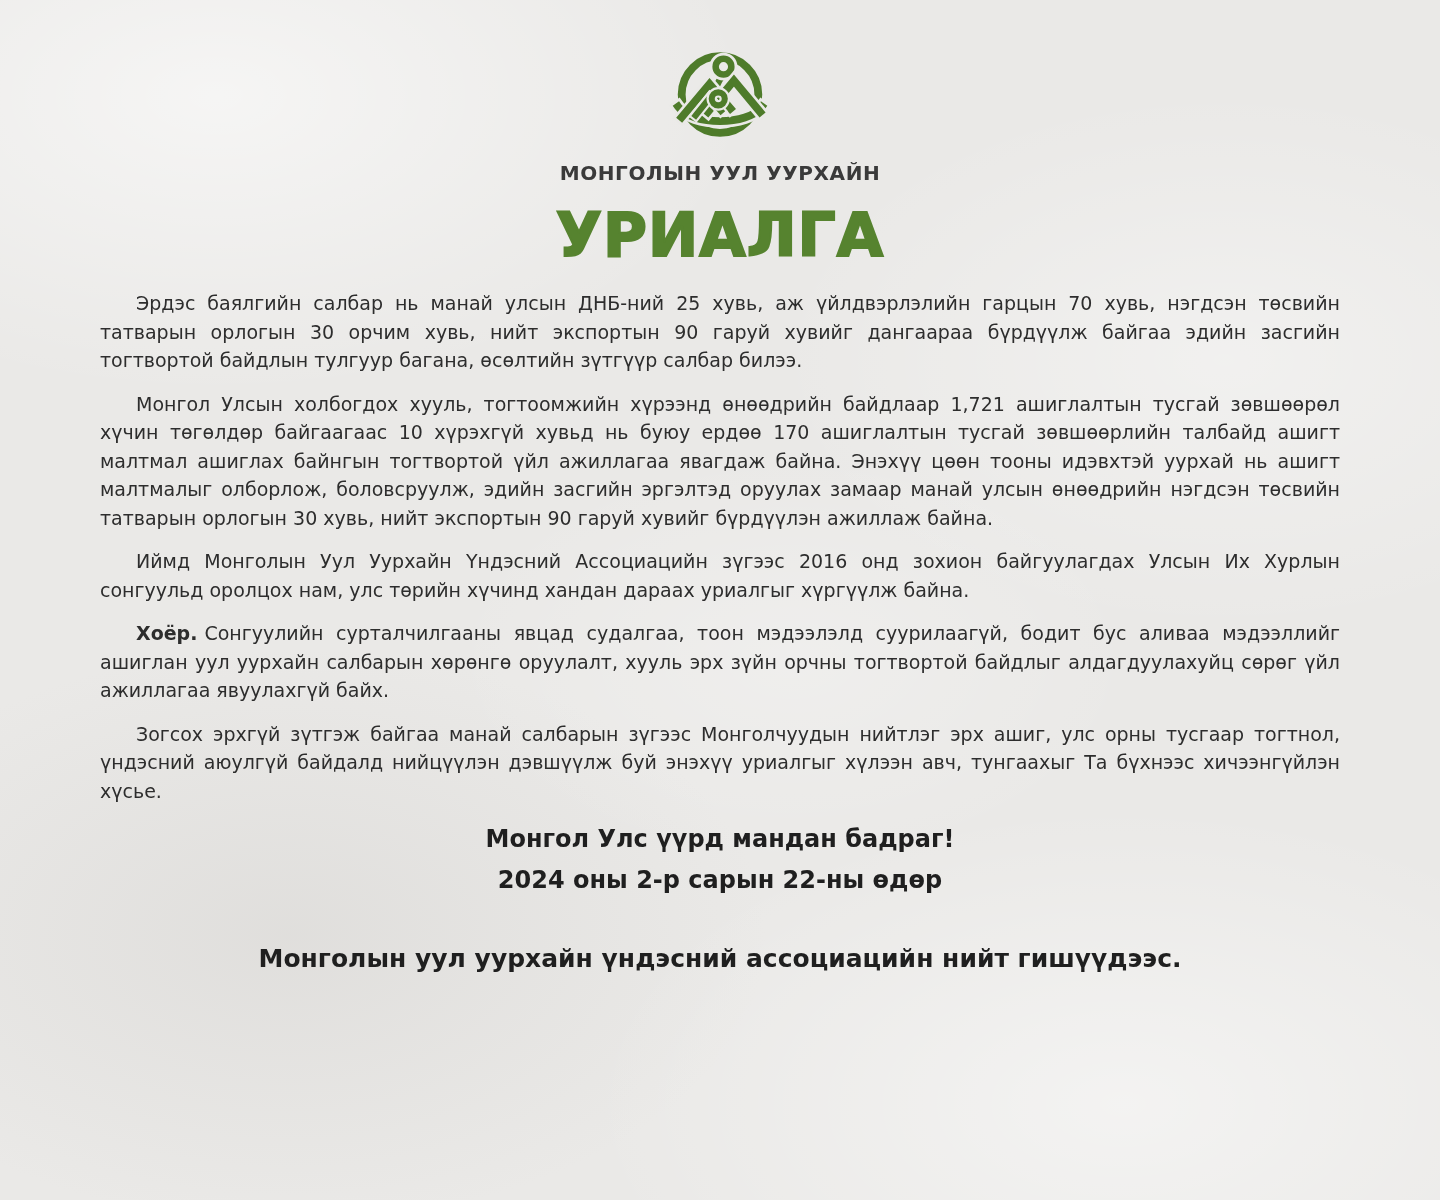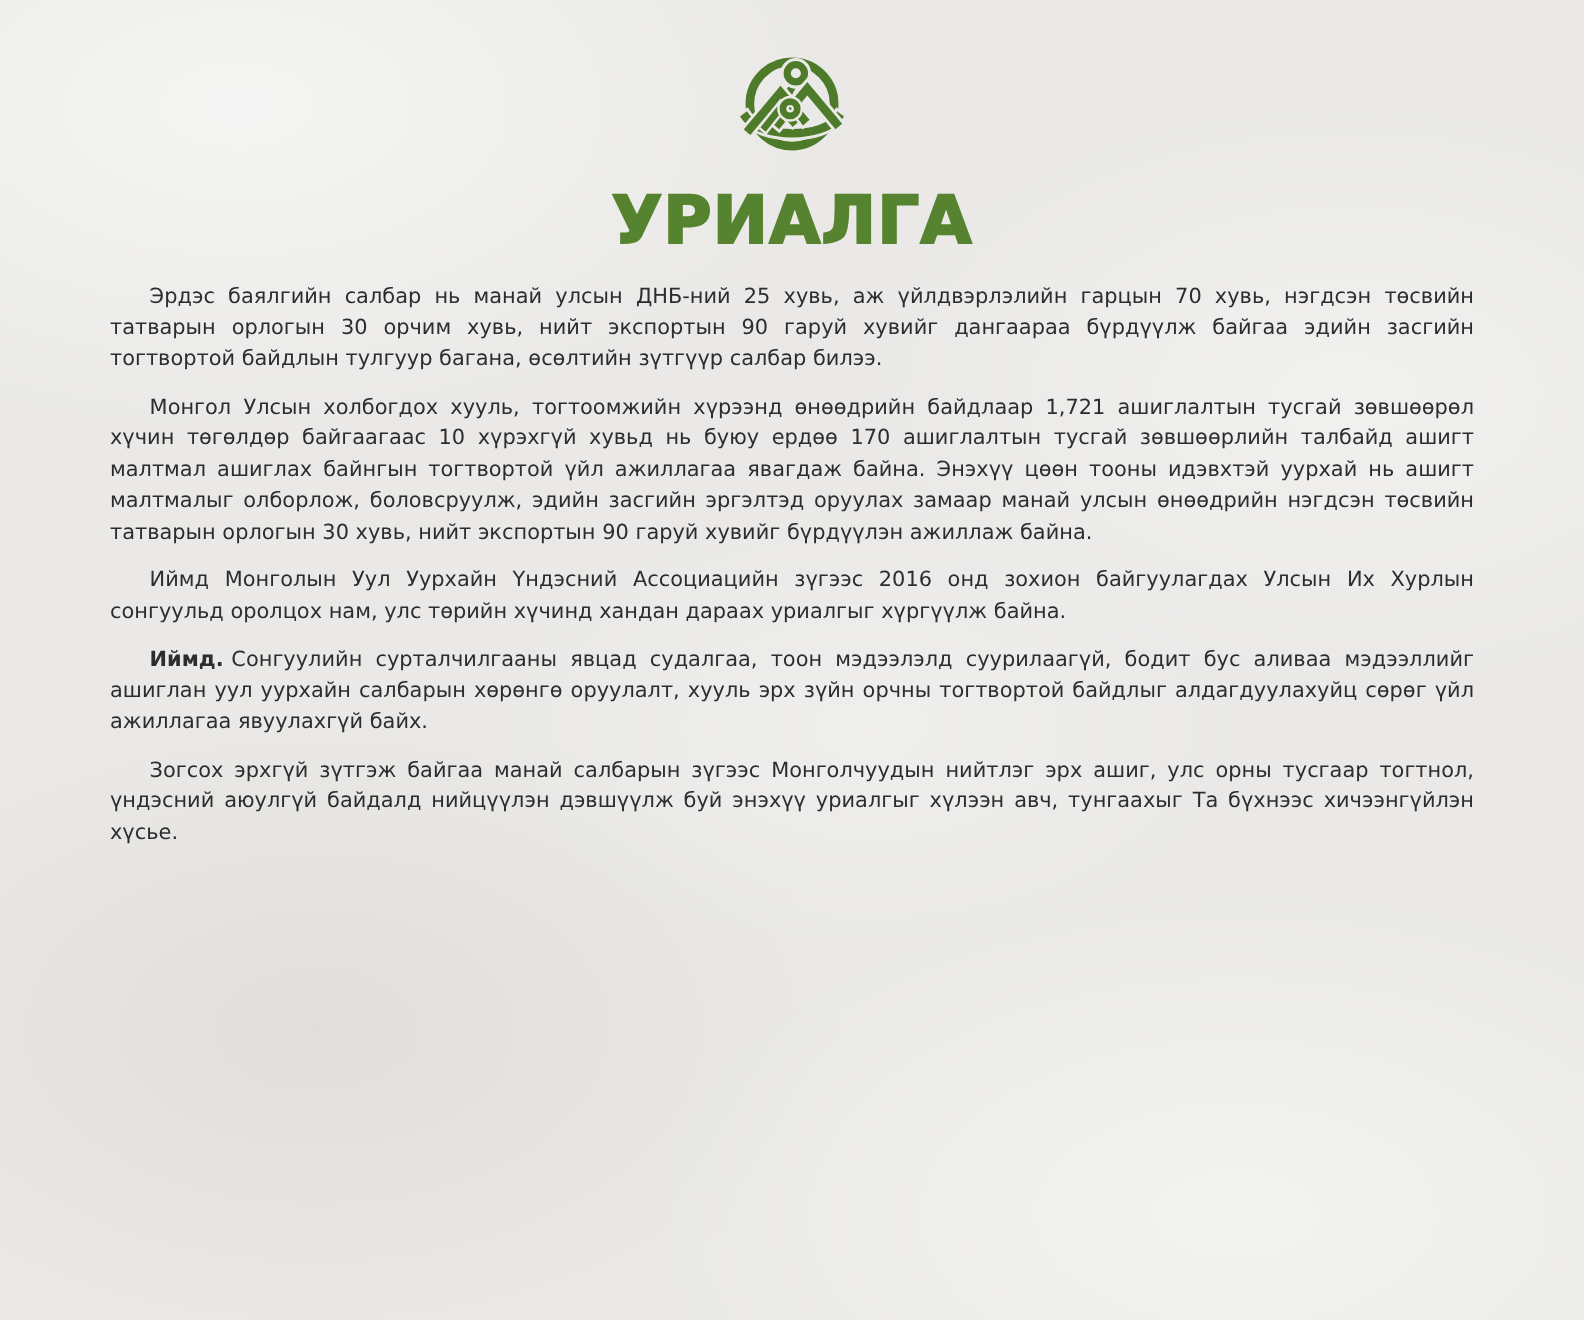--- a/index.html
+++ b/index.html
@@ -97,39 +97,45 @@
 
             <path d="M42,82 L58,62 L71,77" stroke="#eae9e7" stroke-width="12"></path>
             <path d="M42,82 L58,62 L71,77" stroke="#4e7b2a" stroke-width="7"></path>
 
             <circle cx="68" cy="63" r="7.5" stroke="#eae9e7" stroke-width="12"></circle>
             <circle cx="68" cy="63" r="7.5" stroke="#4e7b2a" stroke-width="7"></circle>
           </g>
         </svg>
       </div>
       <div class="org-name">
+        <div>МОНГОЛЫН УУЛ УУРХАЙН</div>
       </div>
     </div>
 
     <h1 class="page-title">УРИАЛГА</h1>
 
     <main class="body-text">
       <p class="para">
         <span class="p-lead"></span><span>Эрдэс баялгийн салбар нь манай улсын ДНБ-ний 25 хувь, аж үйлдвэрлэлийн гарцын 70 хувь, нэгдсэн төсвийн татварын орлогын 30 орчим хувь, нийт экспортын 90 гаруй хувийг дангаараа бүрдүүлж байгаа эдийн засгийн тогтвортой байдлын тулгуур багана, өсөлтийн зүтгүүр салбар билээ.</span>
       </p>
       <p class="para">
         <span class="p-lead"></span><span>Монгол Улсын холбогдох хууль, тогтоомжийн хүрээнд өнөөдрийн байдлаар 1,721 ашиглалтын тусгай зөвшөөрөл хүчин төгөлдөр байгаагаас 10 хүрэхгүй хувьд нь буюу ердөө 170 ашиглалтын тусгай зөвшөөрлийн талбайд ашигт малтмал ашиглах байнгын тогтвортой үйл ажиллагаа явагдаж байна. Энэхүү цөөн тооны идэвхтэй уурхай нь ашигт малтмалыг олборлож, боловсруулж, эдийн засгийн эргэлтэд оруулах замаар манай улсын өнөөдрийн нэгдсэн төсвийн татварын орлогын 30 хувь, нийт экспортын 90 гаруй хувийг бүрдүүлэн ажиллаж байна.</span>
       </p>
       <p class="para">
         <span class="p-lead"></span><span>Иймд Монголын Уул Уурхайн Үндэсний Ассоциацийн зүгээс 2016 онд зохион байгуулагдах Улсын Их Хурлын сонгуульд оролцох нам, улс төрийн хүчинд хандан дараах уриалгыг хүргүүлж байна.</span>
       </p>
       <p class="para">
-        <span class="p-lead">Иймд.</span><span>Сонгуулийн сурталчилгааны явцад судалгаа, тоон мэдээлэлд суурилаагүй, бодит бус аливаа мэдээллийг ашиглан уул уурхайн салбарын хөрөнгө оруулалт, хууль эрх зүйн орчны тогтвортой байдлыг алдагдуулахуйц сөрөг үйл ажиллагаа явуулахгүй байх.</span>
+        <span class="p-lead">Хоёр.</span><span>Сонгуулийн сурталчилгааны явцад судалгаа, тоон мэдээлэлд суурилаагүй, бодит бус аливаа мэдээллийг ашиглан уул уурхайн салбарын хөрөнгө оруулалт, хууль эрх зүйн орчны тогтвортой байдлыг алдагдуулахуйц сөрөг үйл ажиллагаа явуулахгүй байх.</span>
       </p>
       <p class="para">
         <span class="p-lead"></span><span>Зогсох эрхгүй зүтгэж байгаа манай салбарын зүгээс Монголчуудын нийтлэг эрх ашиг, улс орны тусгаар тогтнол, үндэсний аюулгүй байдалд нийцүүлэн дэвшүүлж буй энэхүү уриалгыг хүлээн авч, тунгаахыг Та бүхнээс хичээнгүйлэн хүсье.</span>
       </p>
     </main>
 
+    <div class="closing">
+      <p class="closing-slogan">Монгол Улс үүрд мандан бадраг!</p>
+      <p class="closing-date">2024 оны 2-р сарын 22-ны өдөр</p>
+    </div>
 
+    <p class="signature">Монголын уул уурхайн үндэсний ассоциацийн нийт гишүүдээс.</p>
 
   </div>
 </div>
 
 </body></html>

